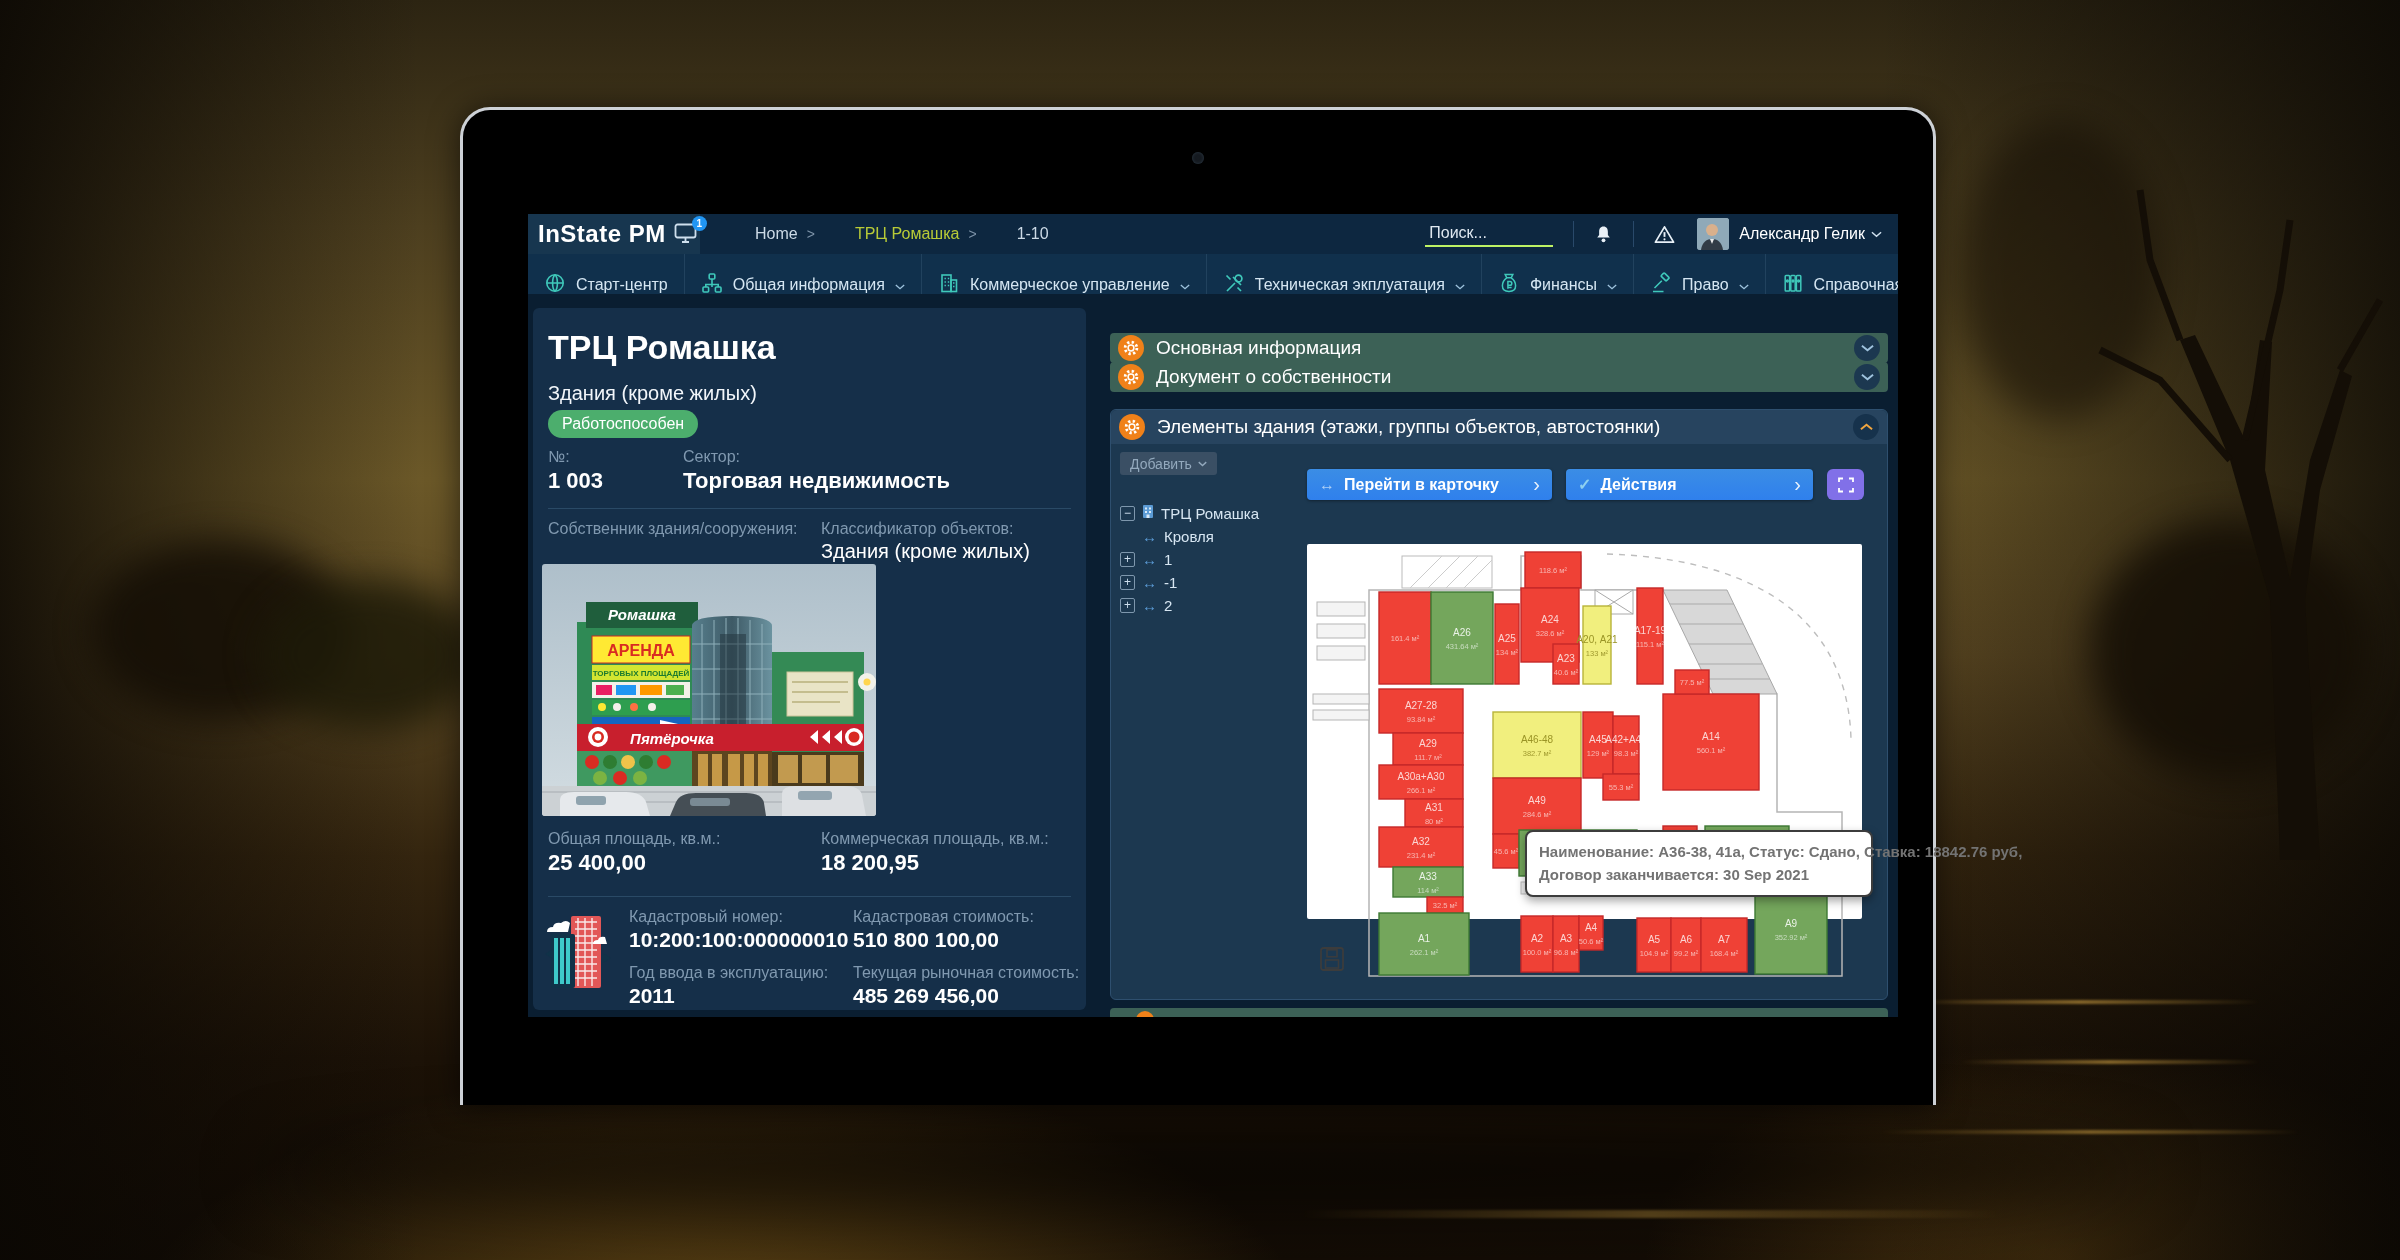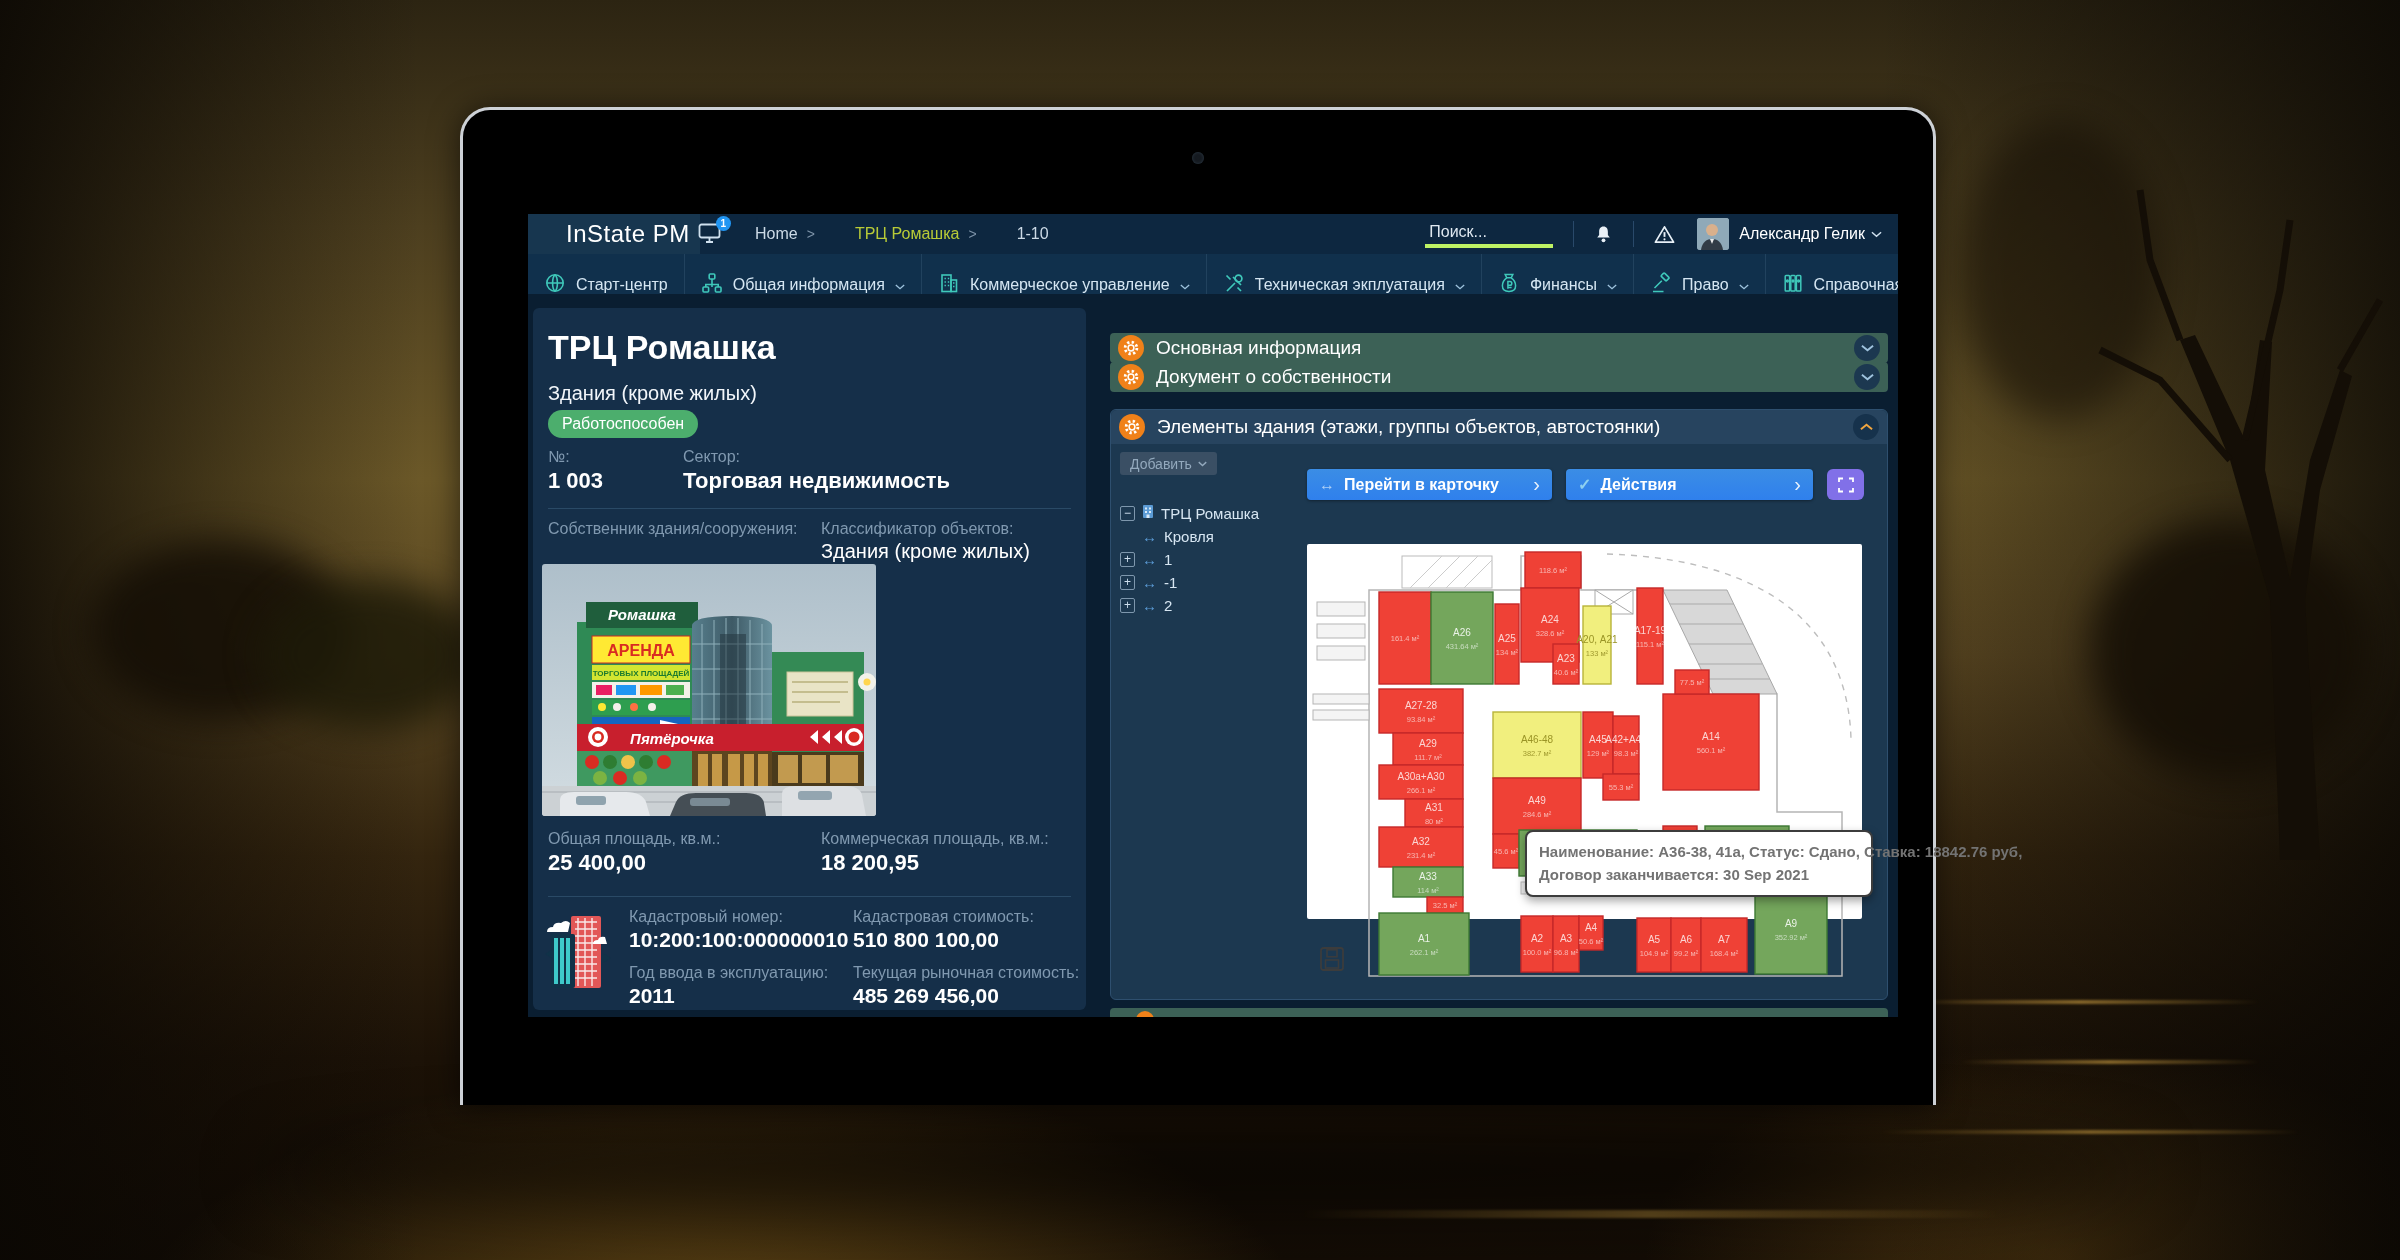--- a/index.html
+++ b/index.html
@@ -27,29 +27,29 @@
     border:3px solid #cdd1d6; border-bottom:none; border-radius:30px 30px 0 0;
     box-shadow:0 2px 30px rgba(0,0,0,.6); }
   .screen .camera { position:absolute; left:50%; top:42px; width:12px; height:12px; margin-left:-6px; border-radius:50%; background:#151a20; box-shadow:inset 0 0 3px #2e3b46; }
 
   
   .app { position:absolute; left:528px; top:214px; width:1370px; height:803px; background:#0a1e31; color:#e6eef6; font-size:16px; }
 
   
   .topbar { position:absolute; left:0; top:0; width:1370px; height:40px; background:#0d2740; display:flex; align-items:center; }
   .logo-block { height:40px; width:172px; background:#17364f; display:flex; align-items:center; padding:0 10px; gap:8px; }
-  .logo-text { font-size:24px; font-weight:normal; color:#fff; letter-spacing:.5px; white-space:nowrap;margin-left:28px; }
+  .logo-text { font-size:24px; font-weight:bold; color:#fff; letter-spacing:.5px; white-space:nowrap; }
   .monitor-wrap { position:relative; width:26px; height:22px; }
   .monitor-badge { position:absolute; right:-7px; top:-7px; width:15px; height:15px; border-radius:50%; background:#2196f3; color:#fff; font-size:10px; display:flex; align-items:center; justify-content:center; font-weight:bold; }
   .crumbs { margin-left:24px; display:flex; align-items:center; gap:9px; font-size:16px; color:#ccdae6; }
   .crumb { cursor:pointer;margin-left:31px; }
   .crumb.accent { color:#b8cb37; }
   .crumb-sep { color:#7d93a8; font-size:14px; }
   .topbar-right { margin-left:auto; display:flex; align-items:center; padding-right:12px; }
-  .search-input { width:128px; background:transparent; border:none; border-bottom:4px solid #bef264; color:#e9f0f6; font-size:16px; font-family:inherit; padding:2px 4px 3px; outline:none; }
+  .search-input { width:128px; background:transparent; border:none; border-bottom:2px solid #bef264; color:#e9f0f6; font-size:16px; font-family:inherit; padding:2px 4px 3px; outline:none; }
   .search-input::placeholder { color:#dfe8f0; }
   .tb-sep { width:1px; height:26px; background:#29496a; margin:0 20px; }
   .tb-ic { display:flex; align-items:center; justify-content:center; cursor:pointer; }
   .avatar { width:32px; height:32px; border-radius:3px; overflow:hidden; margin:0 10px 0 22px; cursor:pointer; background:linear-gradient(180deg,#9db6c4,#77909f); position:relative; }
   .user-name { font-size:16px; color:#fff; cursor:pointer; white-space:nowrap; }
   .user-caret { margin-left:6px; margin-right:4px; }
 
   
   .navbar { position:absolute; left:0; top:40px; width:1370px; height:40px; background:#10304c; display:flex; overflow:hidden; }
   .nav-item { display:flex; align-items:flex-end; gap:10px; padding:0 16px; border-right:1px solid rgba(160,200,230,.12); cursor:pointer; white-space:nowrap; }

